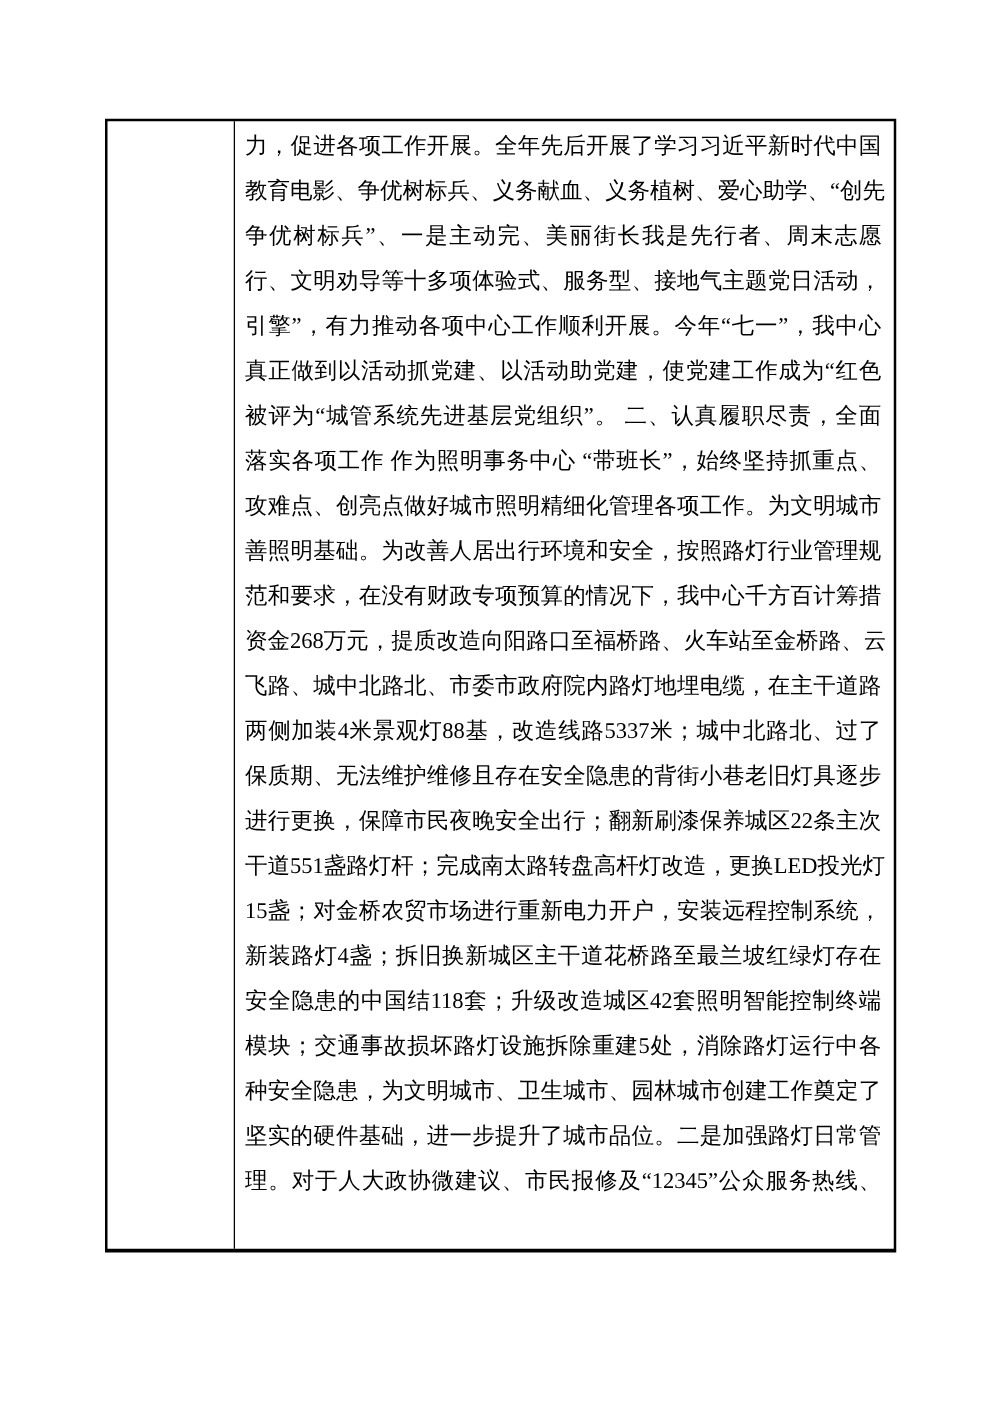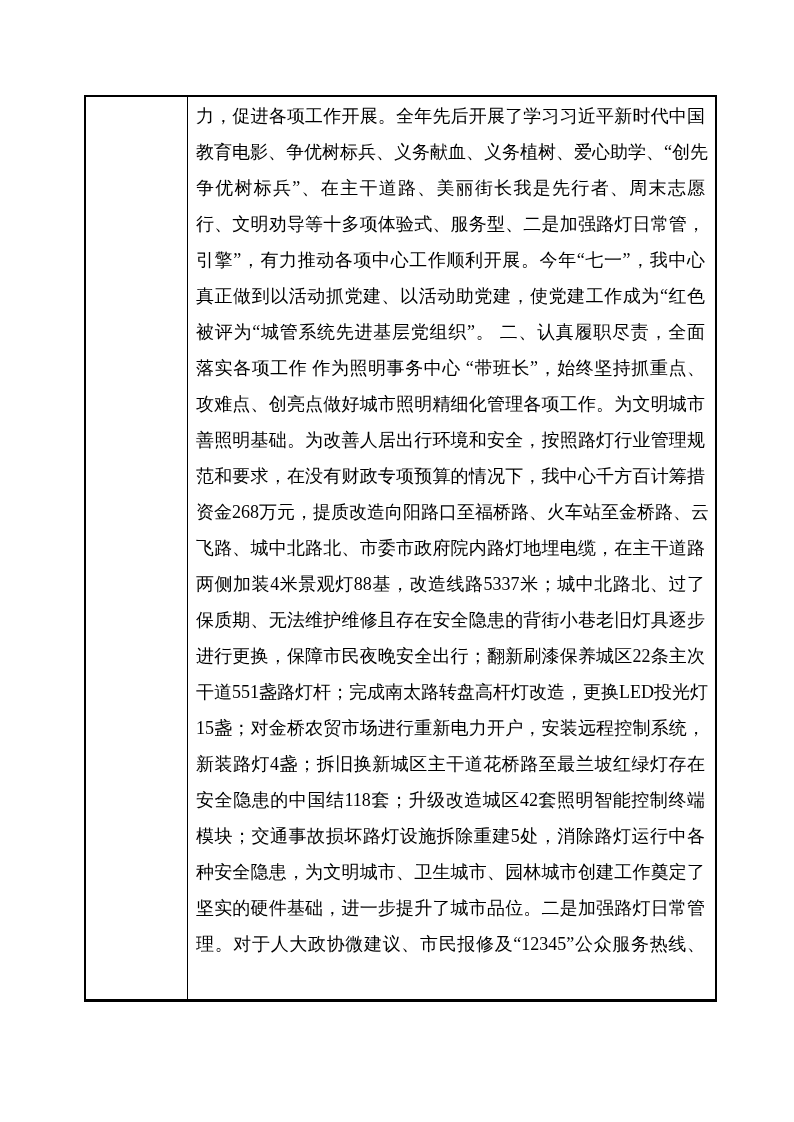--- a/index.html
+++ b/index.html
@@ -54,22 +54,22 @@
 </style>
 </head>
 <body>
 
 <div class="page">
   <div class="doc-table">
     <div class="cell-left"></div>
     <div class="cell-right" id="lines-container">
         <div class="text-line">力，促进各项工作开展。全年先后开展了学习习近平新时代中国</div>
         <div class="text-line">教育电影、争优树标兵、义务献血、义务植树、爱心助学、“创先</div>
-        <div class="text-line">争优树标兵”、在主干道路、美丽街长我是先行者、周末志愿</div>
-        <div class="text-line">行、文明劝导等十多项体验式、服务型、二是加强路灯日常管，</div>
+        <div class="text-line">争优树标兵”、一是主动完、美丽街长我是先行者、周末志愿</div>
+        <div class="text-line">行、文明劝导等十多项体验式、服务型、接地气主题党日活动，</div>
         <div class="text-line">引擎”，有力推动各项中心工作顺利开展。今年“七一”，我中心</div>
         <div class="text-line">真正做到以活动抓党建、以活动助党建，使党建工作成为“红色</div>
         <div class="text-line">被评为“城管系统先进基层党组织”。 二、认真履职尽责，全面</div>
         <div class="text-line">落实各项工作 作为照明事务中心 “带班长”，始终坚持抓重点、</div>
         <div class="text-line">攻难点、创亮点做好城市照明精细化管理各项工作。为文明城市</div>
         <div class="text-line">善照明基础。为改善人居出行环境和安全，按照路灯行业管理规</div>
         <div class="text-line">范和要求，在没有财政专项预算的情况下，我中心千方百计筹措</div>
         <div class="text-line">资金268万元，提质改造向阳路口至福桥路、火车站至金桥路、云</div>
         <div class="text-line">飞路、城中北路北、市委市政府院内路灯地埋电缆，在主干道路</div>
         <div class="text-line">两侧加装4米景观灯88基，改造线路5337米；城中北路北、过了</div>

